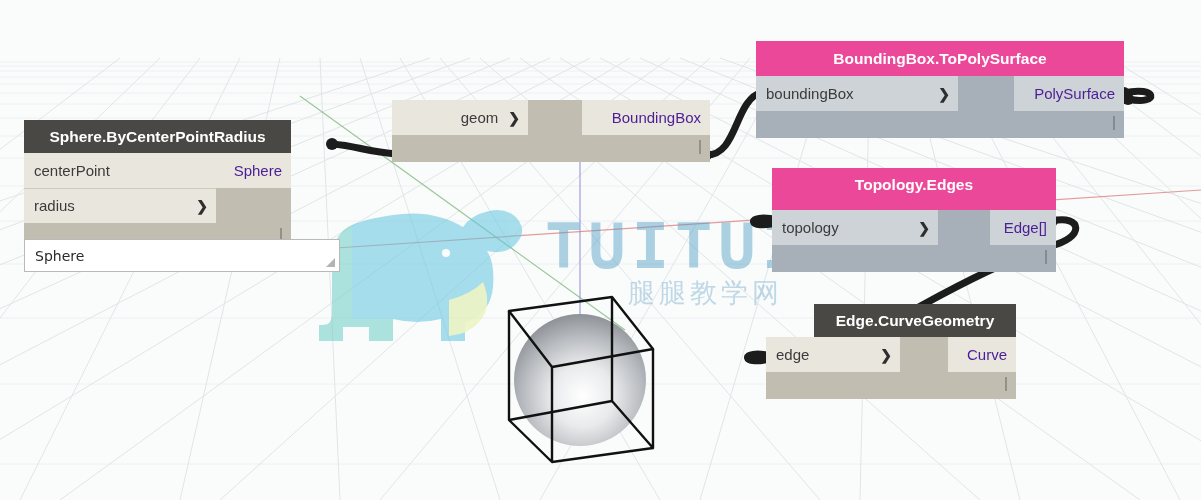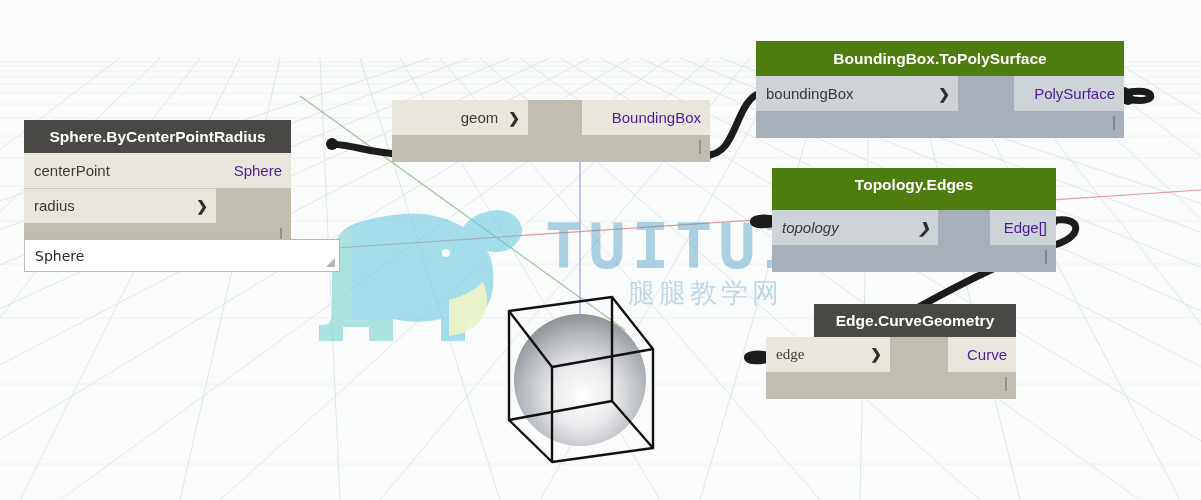--- a/index.html
+++ b/index.html
@@ -47,21 +47,21 @@
   .node-foot{position:relative;height:27px;}
   .foot-tick{
     position:absolute;right:9px;top:5px;width:2px;height:14px;background:#8d8980;opacity:.85;
   }
   
   .theme-tan .node-header{background:#4a4845;}
   .theme-tan .node-body,.theme-tan .node-foot{background:#c2bdb1;}
   .theme-tan .port-in,.theme-tan .port-out{background:#e9e6de;}
   .theme-tan .row-sep{position:absolute;left:0;top:0;height:1px;background:#cfcabe;}
   
-  .theme-blue .node-header{background:#4d7c0f;}
+  .theme-blue .node-header{background:#ec4899;}
   .theme-blue .node-body,.theme-blue .node-foot{background:#a7b0b8;}
   .theme-blue .port-in,.theme-blue .port-out{background:#cdd3d7;}
   .theme-blue .foot-tick{background:#7c848c;}
 
   
   .dropdown{
     position:absolute;box-sizing:border-box;
     background:#ffffff;border:1px solid #b9b9b9;
     display:flex;align-items:center;
     font-family:"DejaVu Sans", sans-serif;
@@ -276,38 +276,38 @@
           </div>
         </div>
         <div class="node-foot">
           <span class="foot-tick"></span>
         </div>
       </div>
       <div class="node theme-blue" style="left: 772px; top: 168px; width: 284px;">
         <div class="node-header" style="height: 42px; line-height: 33px;">Topology.Edges</div>
         <div class="node-body" style="height: 35px;">
           <div class="port-row">
-            <div class="port-in" style="width: 166px; font-style: italic;">
+            <div class="port-in" style="width: 166px;">
               <span>topology</span>
               <span class="chev">❯</span>
             </div>
             <div class="port-out" style="width: 66px;">
               <span>Edge[]</span>
             </div>
           </div>
         </div>
         <div class="node-foot">
           <span class="foot-tick"></span>
         </div>
       </div>
       <div class="node theme-tan" style="left: 766px; top: 304px; width: 250px;">
         <div class="node-header" style="height: 33px; line-height: 33px; margin-left: 48px;">Edge.CurveGeometry</div>
         <div class="node-body" style="height: 35px;">
           <div class="port-row">
-            <div class="port-in" style="width: 124px; font-family: Liberation Serif, serif;">
+            <div class="port-in" style="width: 134px;">
               <span>edge</span>
               <span class="chev">❯</span>
             </div>
             <div class="port-out" style="width: 68px;">
               <span>Curve</span>
             </div>
           </div>
         </div>
         <div class="node-foot">
           <span class="foot-tick"></span>

